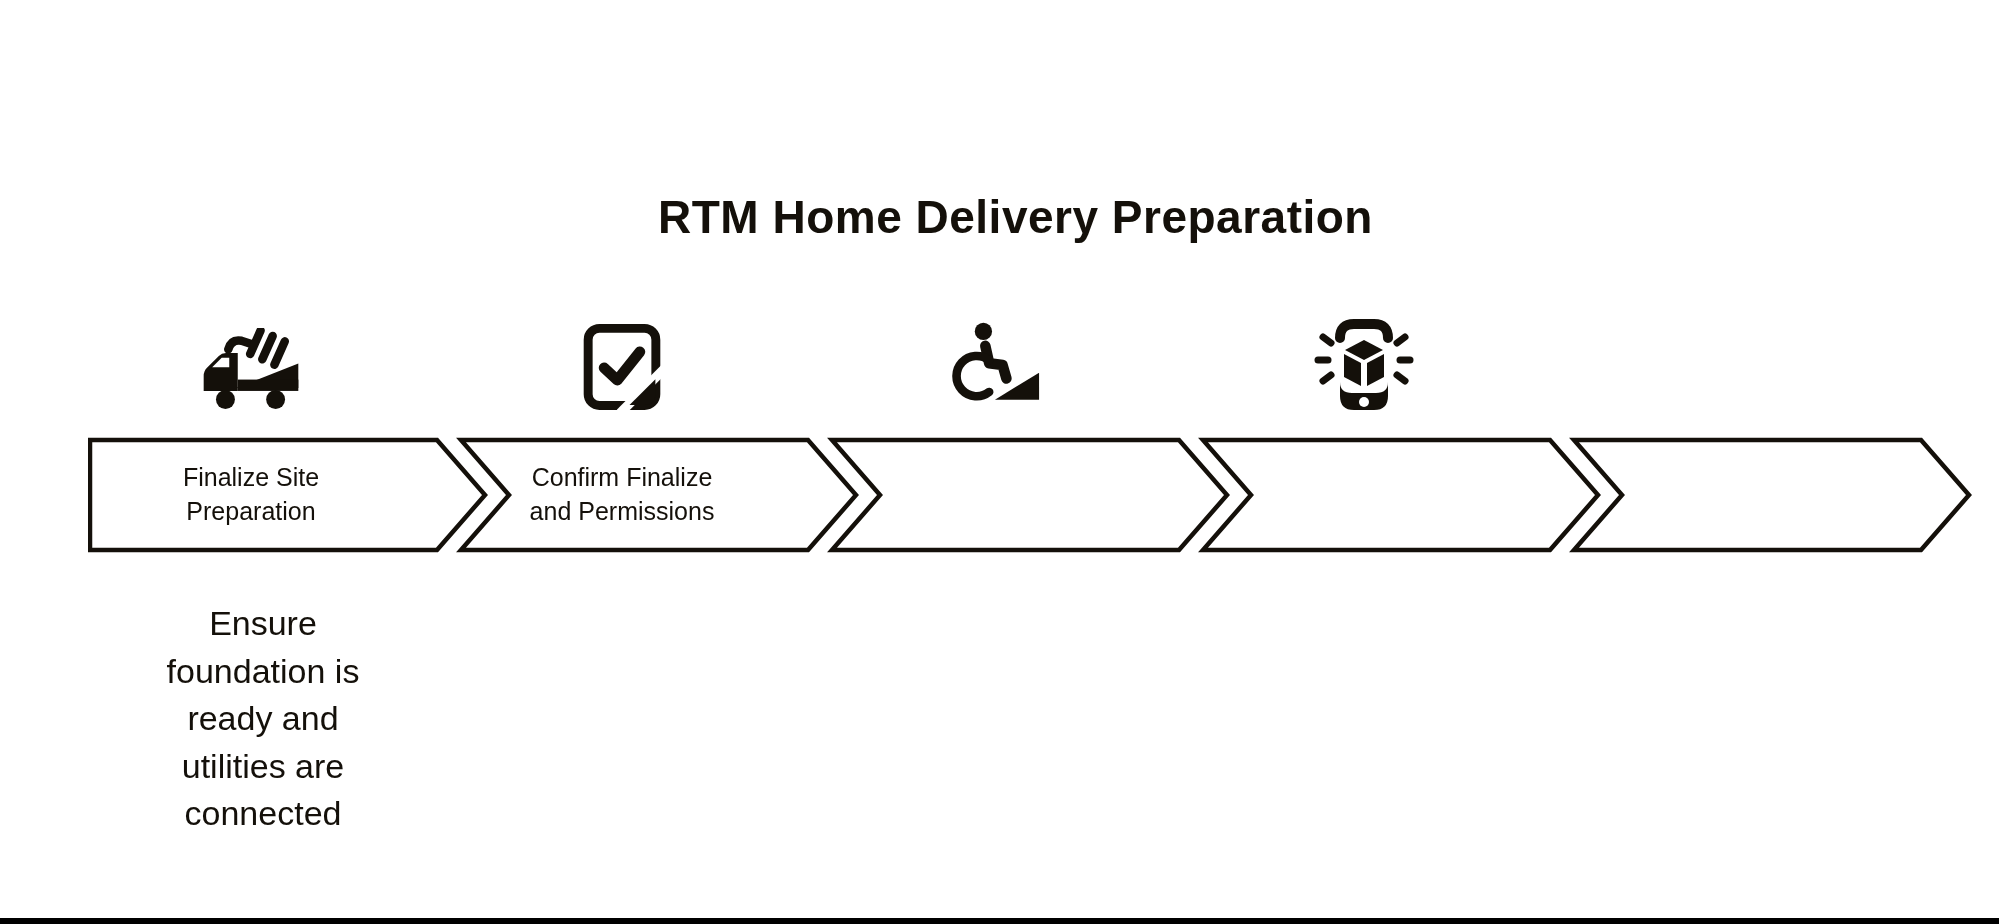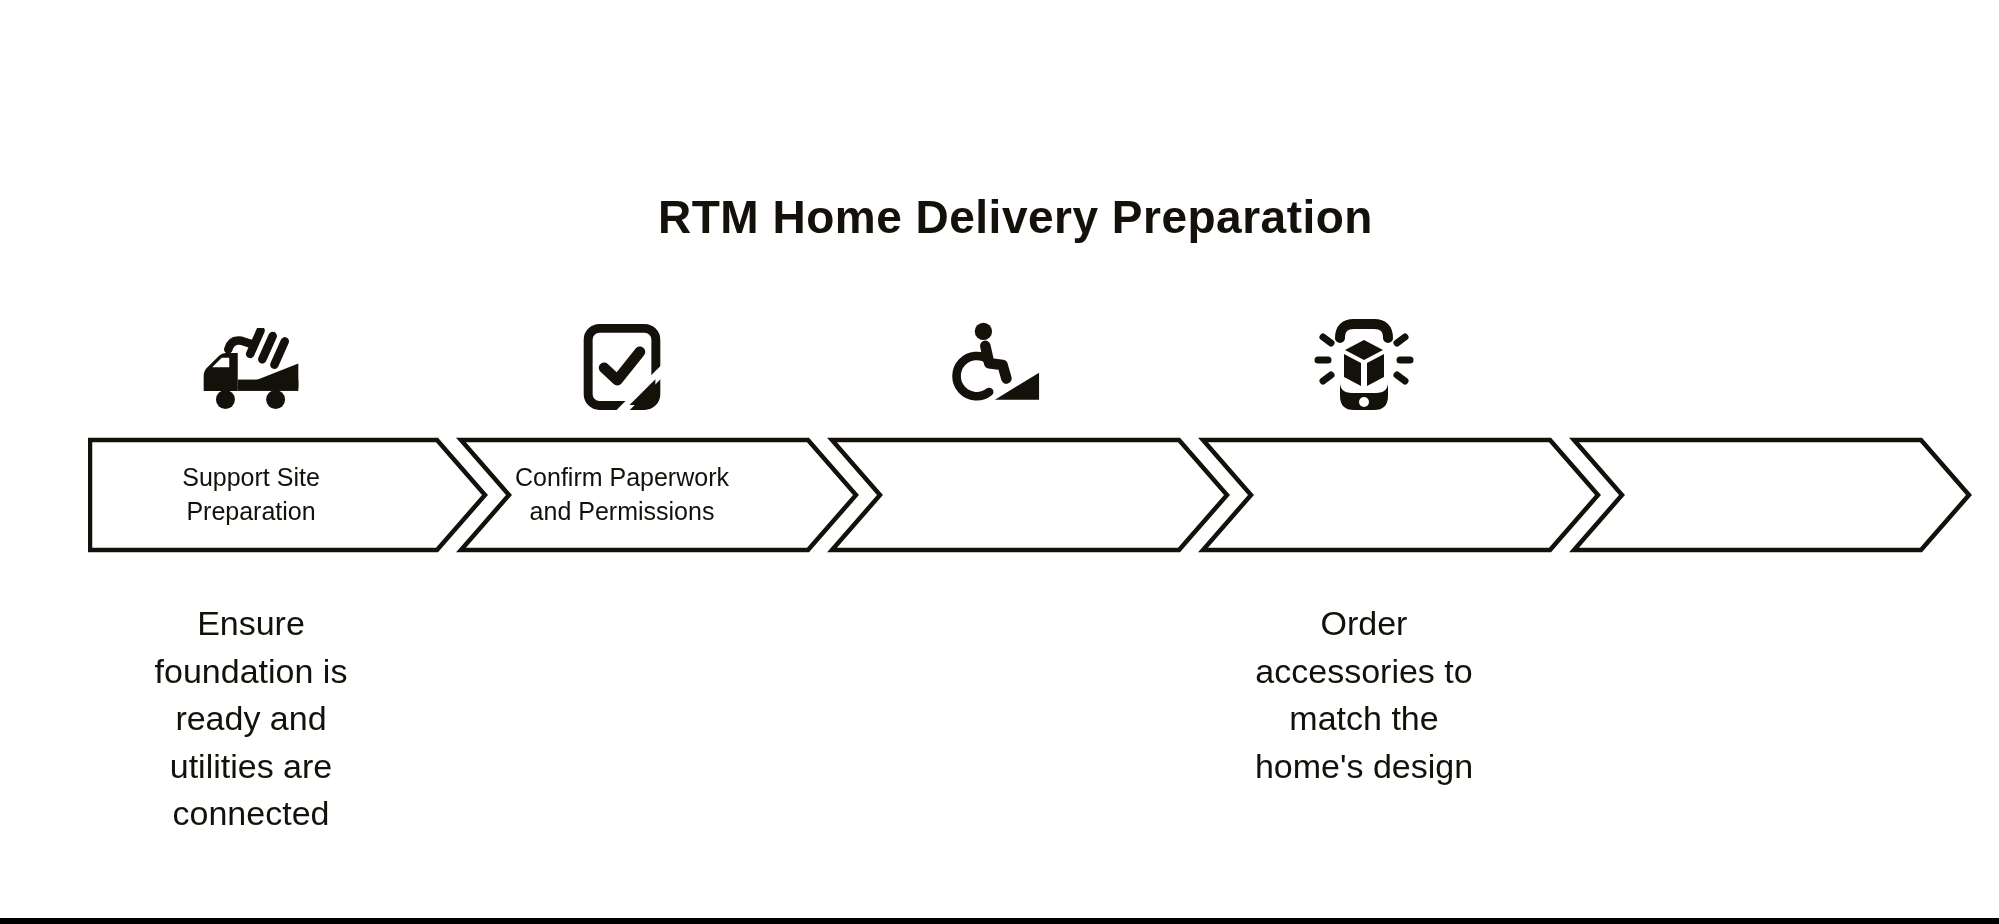--- a/index.html
+++ b/index.html
@@ -31,21 +31,21 @@
   .icon-box svg{display:block;}
   .ink{fill:#14100a;}
   .stroke-ink{stroke:#14100a;fill:none;}
   .step-label{
     position:absolute;top:437px;left:0;width:100%;height:116px;
     display:flex;align-items:center;justify-content:center;
     text-align:center;font-size:25px;line-height:1.35;
     white-space:pre-line;
   }
   .step-desc{
-    position:absolute;top:600px;left:0;width:100%;
+    position:absolute;top:600px;left:12px;width:100%;
     text-align:center;font-size:34px;line-height:1.4;
     white-space:pre-line;
   }
   .bottom-bar{
     position:absolute;left:0;bottom:0;width:100%;height:6px;background:#000000;
   }
 </style>
 </head>
 <body>
 
@@ -71,39 +71,39 @@
           <rect x="80" y="4" width="9" height="36" rx="4.5"></rect>
         </g>
         <path class="ink" d="M40,63 L106,37 L106,63 Z"></path>
         <path class="ink" d="M6,66 V50 Q6,45 9.5,41.5 L22,29 Q25,26 29.5,26 H42 V66 Z"></path>
         <rect class="ink" x="42" y="54" width="64" height="12"></rect>
         <path d="M15,41 L25,31 H33 V41 Z" fill="#ffffff"></path>
         <circle class="ink" cx="29" cy="75" r="10"></circle>
         <circle class="ink" cx="82" cy="75" r="10"></circle>
       </svg>
     </div>
-    <div class="step-label">Support Site
+    <div class="step-label">Finalize Site
 Preparation</div>
     <div class="step-desc">Ensure
 foundation is
 ready and
 utilities are
 connected</div>
   </div>
 
   <div class="col c2">
     <div class="icon-box">
       <svg width="94" height="100" viewBox="0 0 100 100">
         <rect x="14" y="10" width="72" height="82" rx="12" fill="none" stroke="#14100a" stroke-width="9.5"></rect>
         <path d="M48,100 L100,48" stroke="#ffffff" stroke-width="10" fill="none"></path>
         <path class="ink" d="M58,91.5 L85.5,64 V80 Q85.5,91.5 72,91.5 Z"></path>
         <path class="stroke-ink" d="M31,52 L45,65 L69,35" stroke-width="11.5" stroke-linecap="round" stroke-linejoin="round"></path>
       </svg>
     </div>
-    <div class="step-label">Confirm Paperwork
+    <div class="step-label">Confirm Finalize
 and Permissions</div>
   </div>
 
   <div class="col c3">
     <div class="icon-box">
       <svg width="96" height="98" viewBox="0 0 100 100">
         <circle class="ink" cx="40" cy="13" r="9"></circle>
         <path class="stroke-ink" d="M42,28 L46,46 L60,48 L64,62" stroke-width="11" stroke-linecap="round" stroke-linejoin="round"></path>
         <path class="stroke-ink" d="M46,43 A21,21 0 1 0 46,76" stroke-width="9" stroke-linecap="round"></path>
         <polygon class="ink" points="52,84 98,84 98,56"></polygon>
@@ -123,21 +123,17 @@
         <g class="stroke-ink" stroke-width="7" stroke-linecap="round">
           <path d="M17,27 L9,21"></path>
           <path d="M14,44 L4,44"></path>
           <path d="M17,59 L9,65"></path>
           <path d="M83,27 L91,21"></path>
           <path d="M86,44 L96,44"></path>
           <path d="M83,59 L91,65"></path>
         </g>
       </svg>
     </div>
-    <div class="step-desc">Order
-accessories to
-match the
-home's design</div>
   </div>
 
 
   <div class="bottom-bar"></div>
 </div>
 
 </body></html>

